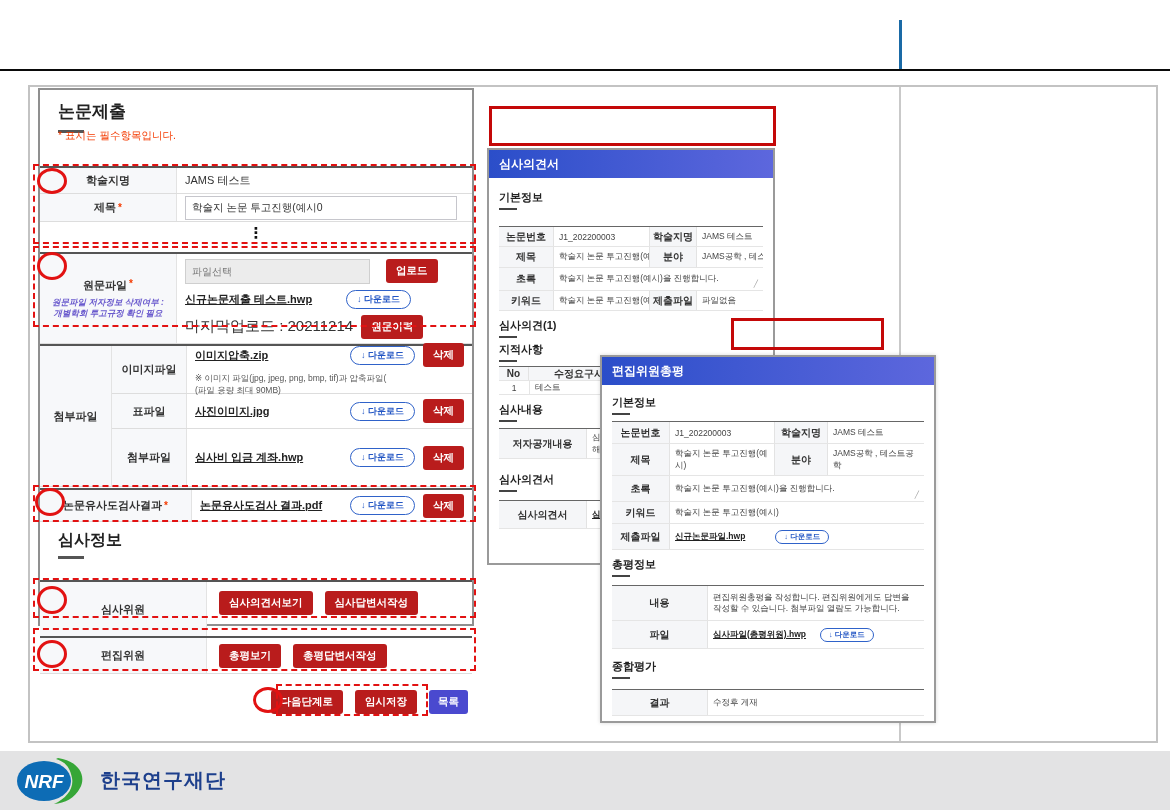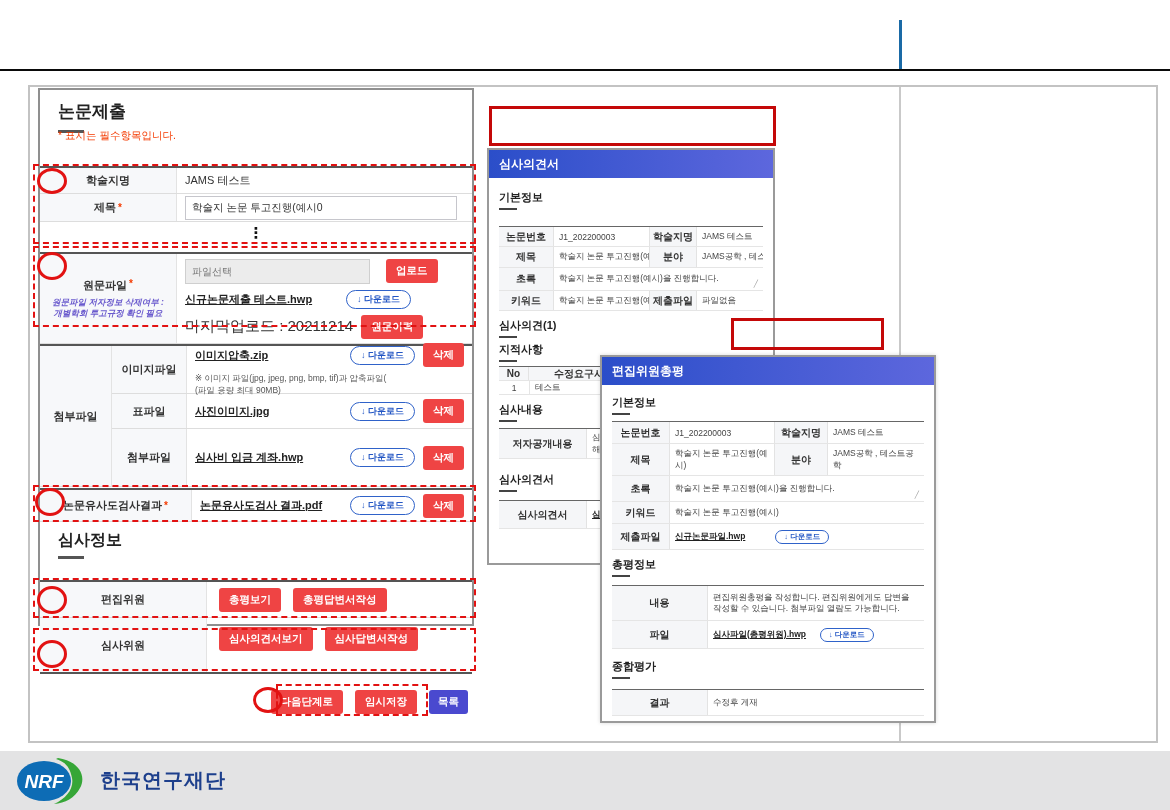--- a/index.html
+++ b/index.html
@@ -32,21 +32,21 @@
   .req { color:#f43a00; font-size:10px; margin-left:2px; vertical-align:top; }
   .ellipsis-row { border-bottom:none; justify-content:center; align-items:center; font-size:15px;
                   font-weight:bold; color:#111; letter-spacing:0; }
   .caption { font-size:8.5px; color:#6a5acd; font-style:italic; text-align:center; line-height:1.35; margin-top:4px; }
   .note-sm { font-size:8.5px; color:#555; line-height:1.3; }
 
   .txt { height:24px; border:1.5px solid #c6c6cc; font-size:10.5px; padding:0 6px; color:#333; }
   .file-sel { height:25px; width:185px; border:1.5px solid #cfcfcf; background:#ececec; font-size:10px;
               color:#999; padding:0 6px; }
   .btn { border:none; cursor:pointer; font-weight:bold; border-radius:3px; font-size:10.5px; }
-  .btn-blue { background:#ef4444; color:#fff; padding:5px 10px; }
+  .btn-blue { background:#b91c1c; color:#fff; padding:5px 10px; }
   .btn-indigo { background:#4a49cf; color:#fff; padding:5px 9px; }
   .btn-orange { background:#f7a600; color:#fff; padding:5px 12px; }
   .pill { display:inline-flex; align-items:center; justify-content:center; border:1.5px solid #2f62c9;
           color:#2356c4; background:#fff; border-radius:12px; font-size:9px; font-weight:bold;
           padding:2px 10px; white-space:nowrap; cursor:pointer; }
   .flink { color:#222; text-decoration:underline; font-weight:bold; font-size:11px; cursor:pointer; white-space:nowrap; }
   .stack { display:flex; flex-direction:column; gap:6px; width:100%; padding:2px 0; }
   .hline { display:flex; align-items:center; gap:8px; }
 
   .bottom-btns { position:absolute; top:600px; right:4px; display:flex; gap:12px; align-items:center; }
@@ -198,32 +198,32 @@
           <span class="pill" style="margin-left:auto">↓ 다운로드</span>
           <button class="btn btn-blue">삭제</button>
         </div>
       </div>
     </div>
 
     <div class="sec-title" style="left:18px;top:440px">심사정보</div>
     <div class="title-dash" style="left:18px;top:466px"></div>
 
     <div class="ftable" style="top:490px">
+      <div class="frow" style="height:56px;border-bottom:2px solid #555">
+        <div class="flabel" style="width:167px">심사위원</div>
+        <div class="fval" style="align-items:flex-start;padding-top:9px;gap:12px;padding-left:12px">
+          <button class="btn btn-blue">심사의견서보기</button>
+          <button class="btn btn-blue">심사답변서작성</button>
+        </div>
+      </div>
       <div class="frow" style="height:36px">
         <div class="flabel" style="width:167px">편집위원</div>
         <div class="fval" style="gap:12px;padding-left:12px">
           <button class="btn btn-blue">총평보기</button>
           <button class="btn btn-blue">총평답변서작성</button>
-        </div>
-      </div>
-      <div class="frow" style="height:56px;border-bottom:2px solid #555">
-        <div class="flabel" style="width:167px">심사위원</div>
-        <div class="fval" style="align-items:flex-start;padding-top:9px;gap:12px;padding-left:12px">
-          <button class="btn btn-blue">심사의견서보기</button>
-          <button class="btn btn-blue">심사답변서작성</button>
         </div>
       </div>
     </div>
 
     <div class="bottom-btns">
       <button class="btn btn-blue">다음단계로</button>
       <button class="btn btn-blue">임시저장</button>
       <button class="btn btn-indigo">목록</button>
     </div>
   </div>

